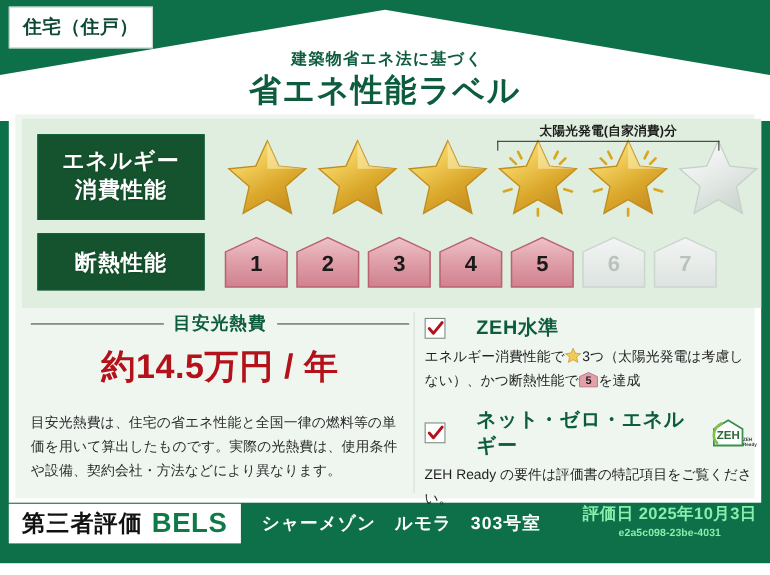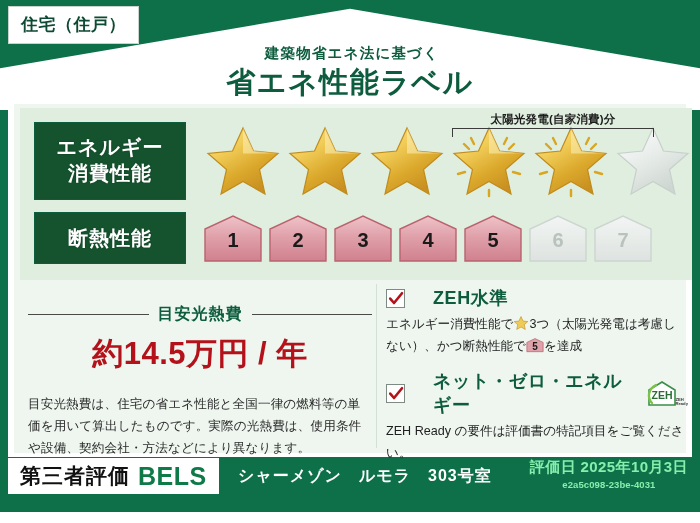--- a/index.html
+++ b/index.html
@@ -114,21 +114,21 @@
   }
   .house.off .num { color: #b9c2bd; }
 
   
   .lower { position: absolute; left: 6px; top: 176px; width: 672px; height: 177px; }
   .col-left { position: absolute; left: 8px; top: 0; width: 344px; }
   .col-right { position: absolute; left: 366px; top: 6px; width: 300px; }
   .vdiv { position: absolute; left: 356px; top: 4px; width: 1px; height: 164px; background: #d3e0d4; }
 
   
-  .cost-head { display: flex; align-items: center; margin-top: 24px; }
+  .cost-head { display: flex; align-items: center; margin-top: 4px; }
   .cost-head .rule { flex: 1; height: 1px; background: #4a4a4a; }
   .cost-head .t {
     font-size: 16px; font-weight: bold; color: #0d5c3e; padding: 0 9px; letter-spacing: 1px;
   }
   .cost-value {
     text-align: center; color: #b4121a; font-size: 31px; font-weight: bold;
     margin-top: 8px; letter-spacing: .5px;
   }
   .cost-note {
     margin-top: 18px; font-size: 12.6px; color: #2b2b2b; line-height: 1.75;

